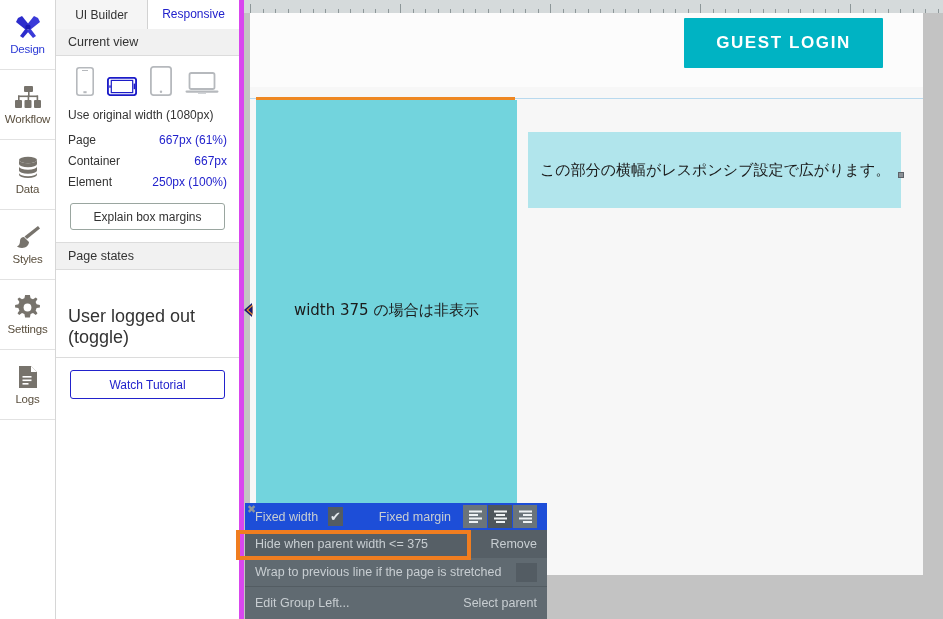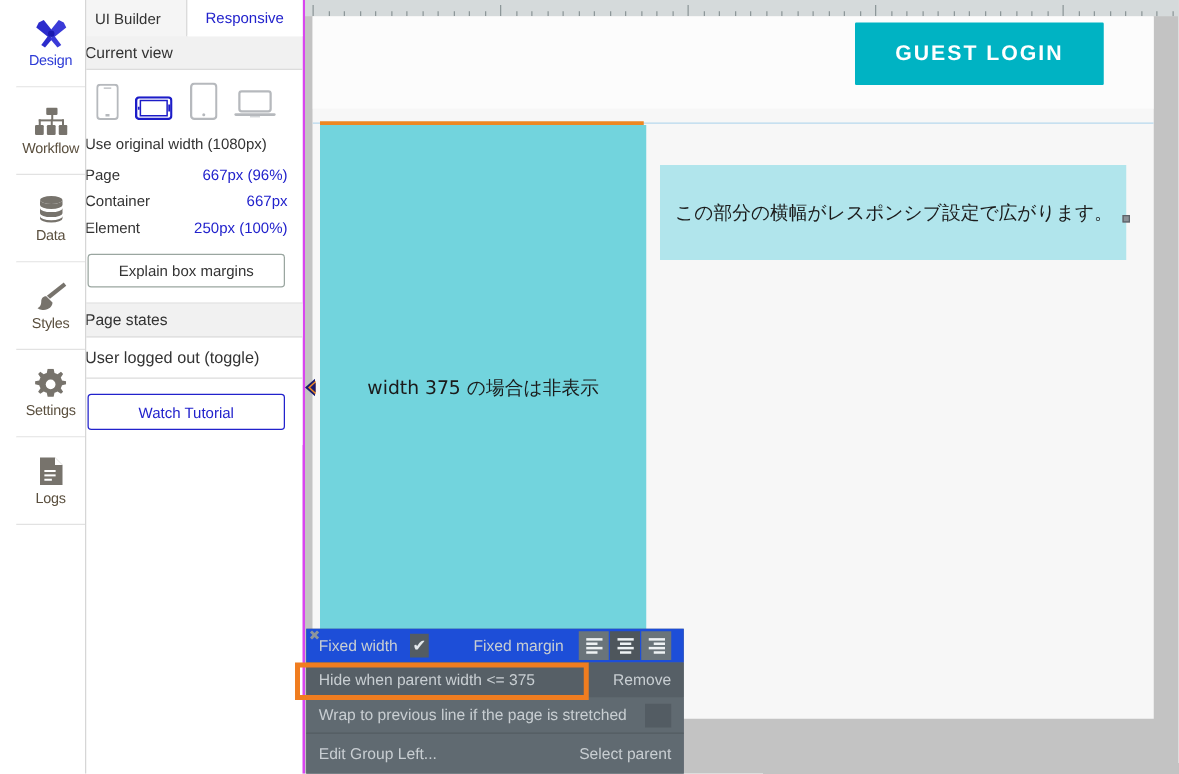--- a/index.html
+++ b/index.html
@@ -16,21 +16,20 @@
     overflow: hidden;
   }
 
   
   #rail {
     position: absolute; left: 0; top: 0;
     width: 56px; height: 619px;
     background: #ffffff;
     border-right: 1px solid #d6d6d6;
     z-index: 30;
-    margin-left: 13px;
   }
   .rail-item {
     height: 70px;
     border-bottom: 1px solid #e2e2e2;
     display: flex;
     flex-direction: column;
     align-items: center;
     justify-content: center;
     gap: 3px;
     cursor: pointer;
@@ -43,21 +42,21 @@
     letter-spacing: -0.2px;
     white-space: nowrap;
   }
   .rail-item.active .ri-label { color: #2c3ad6; }
 
   
   #panel {
     position: absolute; left: 56px; top: 0;
     width: 188px; height: 619px;
     background: #ffffff;
-    border-right: 2px solid #d946ef;
+    border-right: 5px solid #d946ef;
     z-index: 25;
   }
   #tabs {
     display: flex;
     height: 29px;
     background: #f1f1f1;
     border-bottom: 1px solid #d2d2d2;
   }
   .tab {
     flex: 1;
@@ -123,24 +122,25 @@
     cursor: pointer;
     font-family: inherit;
   }
   .panel-btn.primary {
     border: 1px solid #2222cc;
     color: #2222cc;
     height: 29px;
   }
   .toggle-row {
     padding: 8px 0 9px 12px;
-    font-size: 13px;
+    font-size: 18px;
     color: #333;
     border-bottom: 1px solid #dcdcdc;
     cursor: pointer;
+    margin-top: 28px;
   }
 
   
   #canvas-area {
     position: absolute; left: 244px; top: 0;
     width: 699px; height: 619px;
     background: #c3c3c3;
     overflow: hidden;
   }
   #ruler {
@@ -444,21 +444,21 @@
             <rect x="0.5" y="20.5" width="33" height="2.2" rx="1.1" fill="#b6b9bd"></rect>
             <rect x="13" y="22.9" width="8" height="1" fill="#ccd0d3"></rect>
           </svg>
         </span>
       </div>
 
       <div class="orig-width">Use original width (1080px)</div>
 
       <div class="metric-row">
         <span class="metric-label">Page</span>
-        <span class="metric-value">667px (96%)</span>
+        <span class="metric-value">667px (61%)</span>
       </div>
       <div class="metric-row">
         <span class="metric-label">Container</span>
         <span class="metric-value">667px</span>
       </div>
       <div class="metric-row">
         <span class="metric-label">Element</span>
         <span class="metric-value">250px (100%)</span>
       </div>
 

